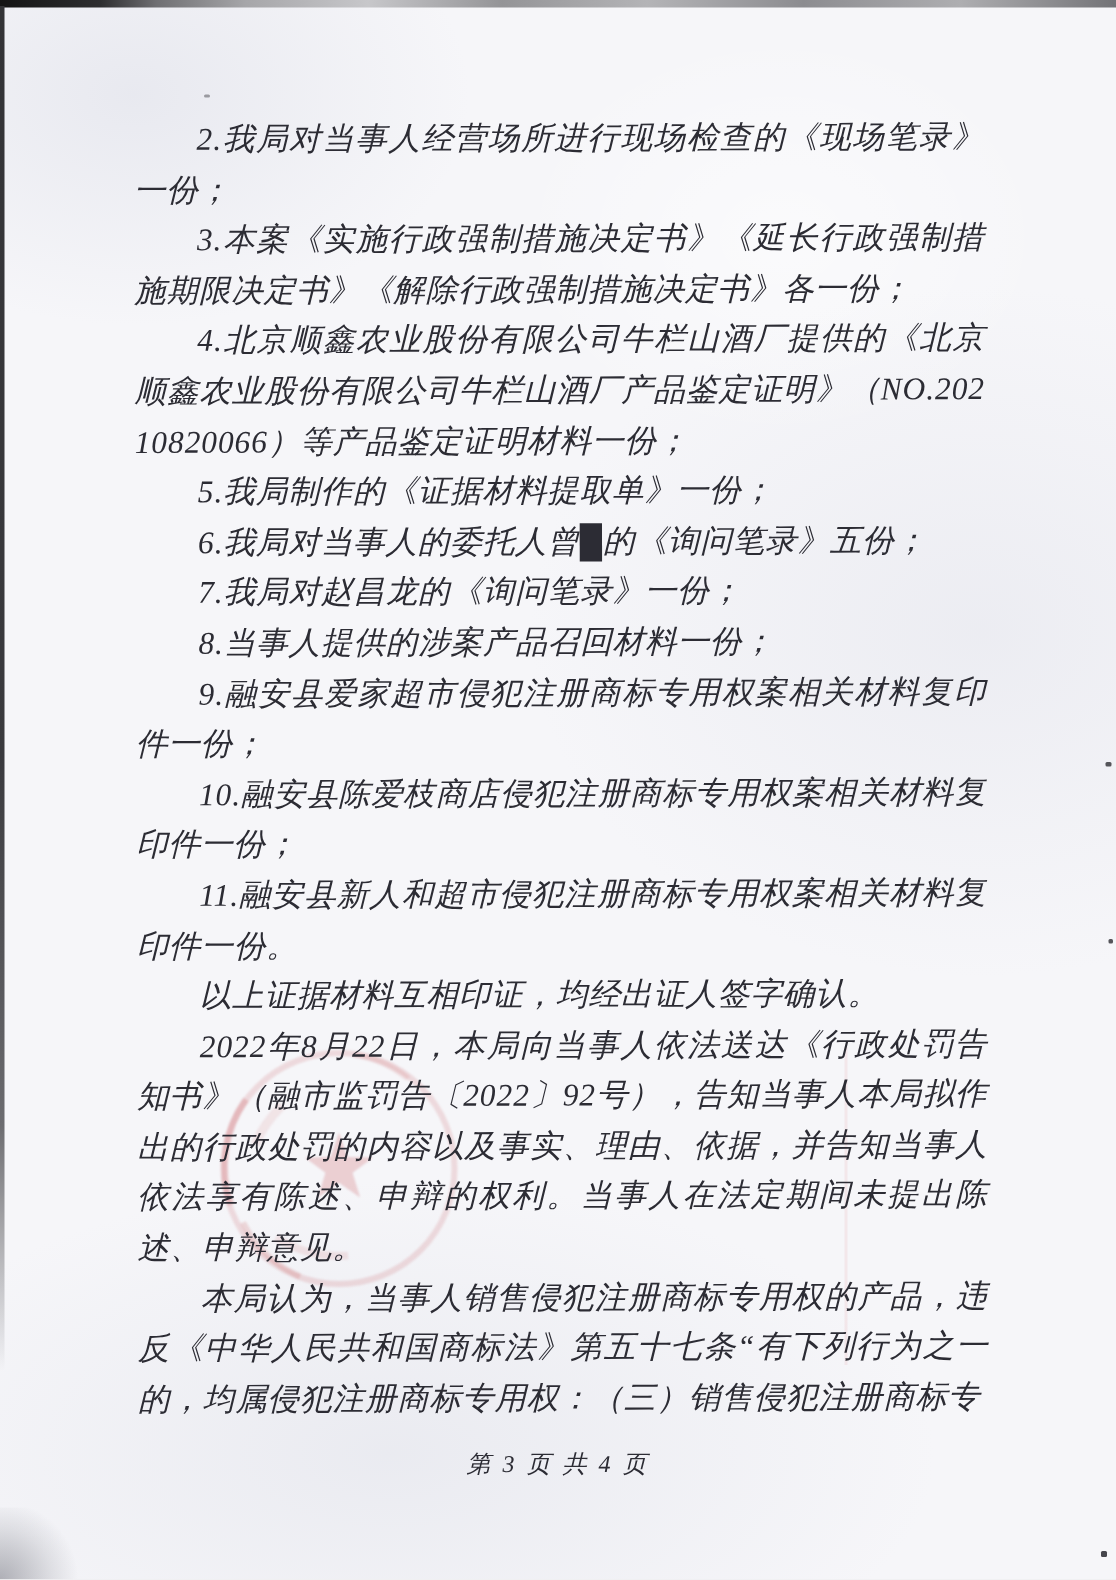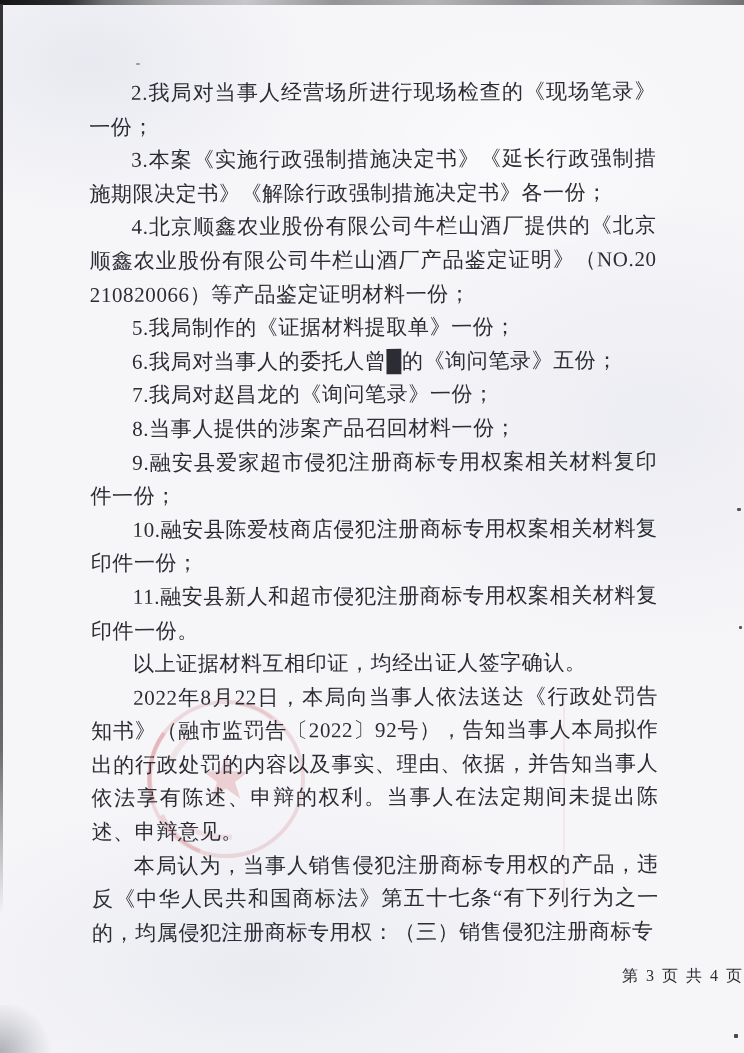--- a/index.html
+++ b/index.html
@@ -9,20 +9,21 @@
     font-family:"Liberation Serif","DejaVu Serif",serif;
   }
   .page{
     position:relative;width:744px;height:1053px;overflow:hidden;
     background:
       radial-gradient(ellipse 320px 220px at 12% 6%, rgba(206,209,222,0.35), transparent 70%),
       radial-gradient(ellipse 420px 320px at 88% 40%, rgba(210,212,224,0.28), transparent 72%),
       radial-gradient(ellipse 520px 260px at 35% 92%, rgba(206,209,221,0.30), transparent 70%),
       radial-gradient(ellipse 260px 200px at 70% 15%, rgba(255,255,255,0.5), transparent 70%),
       #f6f6f9;
+    font-style: italic;
   }
   
   .scan-top{
     position:absolute;top:0;left:0;width:744px;height:5px;
     background:linear-gradient(90deg,#141414 0%,#2e2e30 9%,#6f6f72 14%,#a6a6a9 22%,
       #c7c7ca 33%,#949497 45%,#b4b4b7 58%,#8c8c90 72%,#aeaeb1 86%,#737377 100%);
   }
   .scan-left{
     position:absolute;top:4px;left:0;width:3px;height:910px;
     background:linear-gradient(180deg,#333336 0%,#3a3a3e 55%,#6c6c70 82%,rgba(110,110,115,0) 100%);
@@ -51,21 +52,21 @@
     font-size:21px;line-height:33.6px;letter-spacing:0.6px;
     color:#2c2c34;
     text-align:justify;text-justify:inter-ideograph;
     transform:rotate(-0.2deg);transform-origin:50% 0;
   }
   .content p{
     margin:0;text-indent:2em;word-break:break-all;
   }
   .footer{
     position:absolute;left:0;top:966px;width:744px;
-    text-align:right;font-size:16px;letter-spacing:2px;color:#2c2c34;
+    text-align:center;font-size:16px;letter-spacing:2px;color:#2c2c34;
   }
 </style>
 </head>
 <body>
 
 <div class="page">
 
   <div class="scan-top"></div>
   <div class="scan-left"></div>
   <div class="corner-fold"></div>

